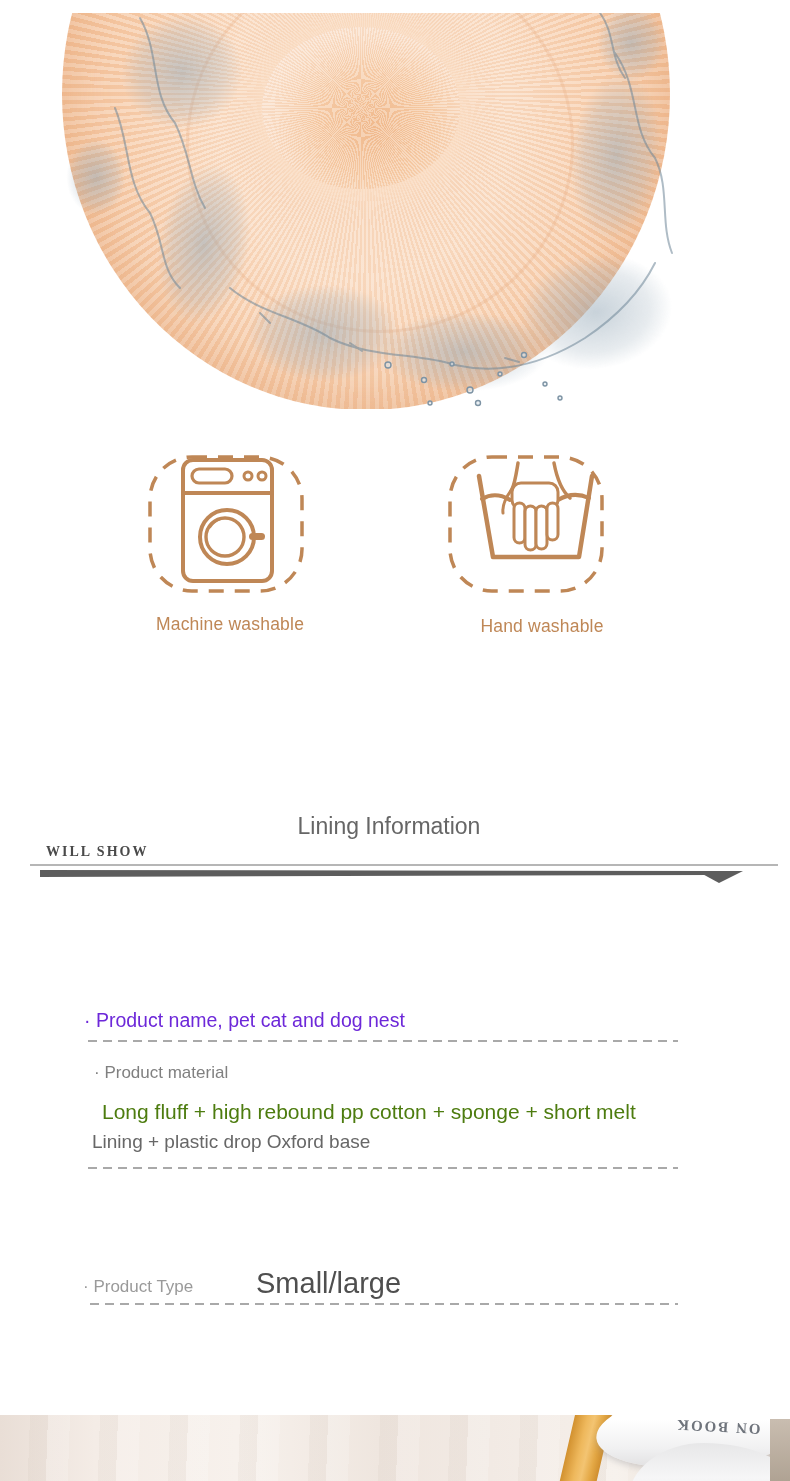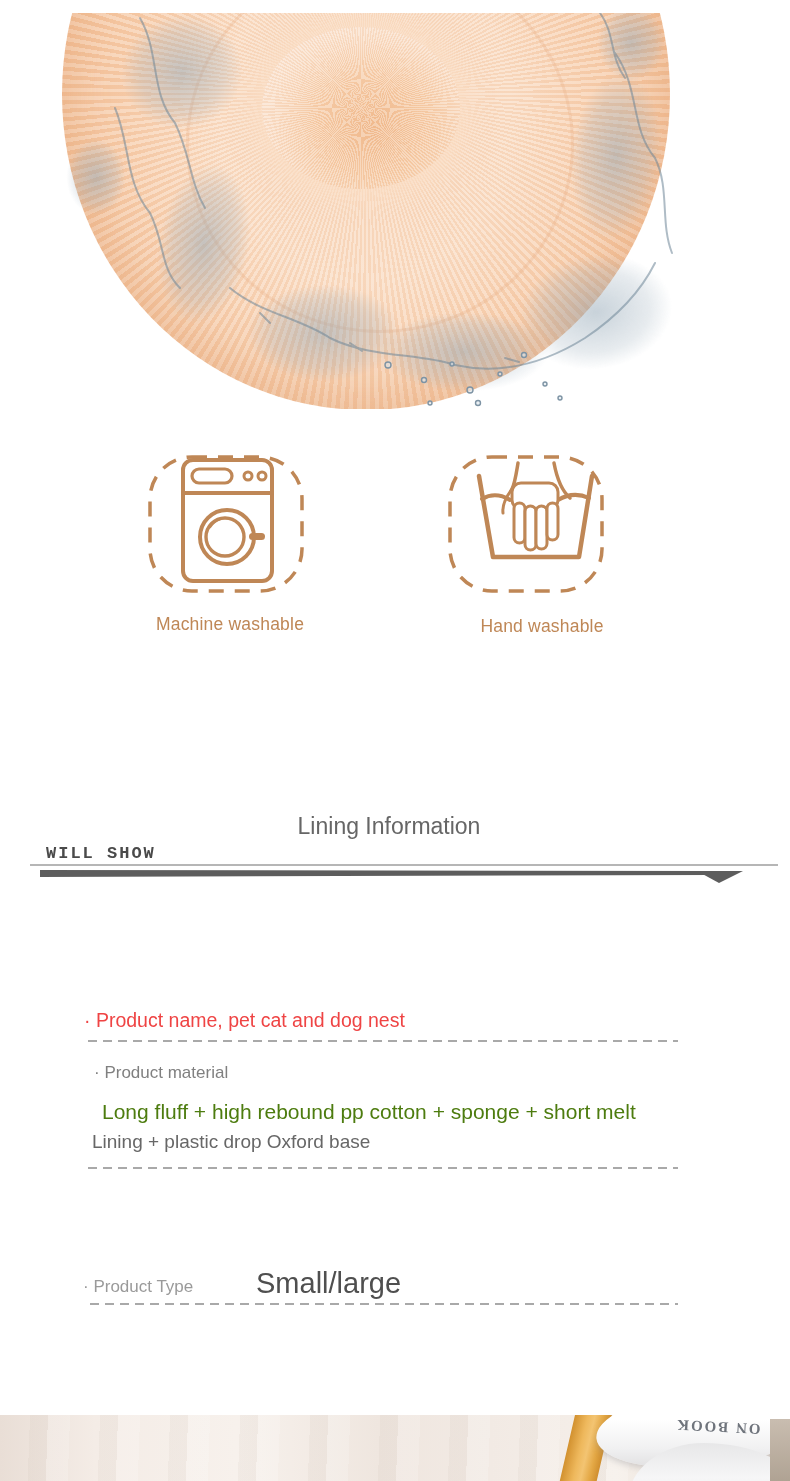--- a/index.html
+++ b/index.html
@@ -46,34 +46,34 @@
   .label-machine { left:130px; top:601px; }
   .label-hand   { left:442px; top:603px; }
 
   
   .info-title {
     position:absolute; left:0; top:800px; width:778px; text-align:center;
     font-size:23px; color:#666666; font-weight:400;
   }
   .info-tagline {
     position:absolute; left:46px; top:831px;
-    font-family:Liberation Mono, monospace; font-weight:bold;
-    font-size:17px; letter-spacing:2px; color:#4a4a4a;text-align:right;
+    font-family:Liberation Serif, serif; font-weight:bold;
+    font-size:14px; letter-spacing:2px; color:#4a4a4a;text-align:right;
   }
   .divider-svg { position:absolute; left:0; top:845px; }
 
   
   .dashline {
     position:absolute; height:2px;
     background:repeating-linear-gradient(90deg, #a9a9a9 0 9px, transparent 9px 15px);
   }
   .dash1 { left:88px; top:1027px; width:590px; }
   .dash2 { left:88px; top:1154px; width:590px; }
   .dash3 { left:90px; top:1290px; width:588px; }
-  .row-name     { position:absolute; left:84px;  top:996px;  font-size:19.5px; color:#ef4444;text-align:right; }
+  .row-name     { position:absolute; left:84px;  top:996px;  font-size:19.5px; color:#6d28d9;text-align:right; }
   .row-mat-lab  { position:absolute; left:94px;  top:1050px; font-size:17px;   color:#808080; }
   .row-mat-1    { position:absolute; left:102px; top:1087px; font-size:21px; color:#4d7c0f; }
   .row-mat-2    { position:absolute; left:92px; top:1118px; font-size:19px; color:#676767; }
   .row-type-lab { position:absolute; left:83px;  top:1264px; font-size:17px;   color:#9a9a9a; }
   .row-type-val { position:absolute; left:256px; top:1254px; font-size:29px;   color:#4f4f4f; }
 
   
   .photo-strip {
     position:absolute; left:0; top:1402px; width:790px; height:79px; overflow:hidden;
     background:

